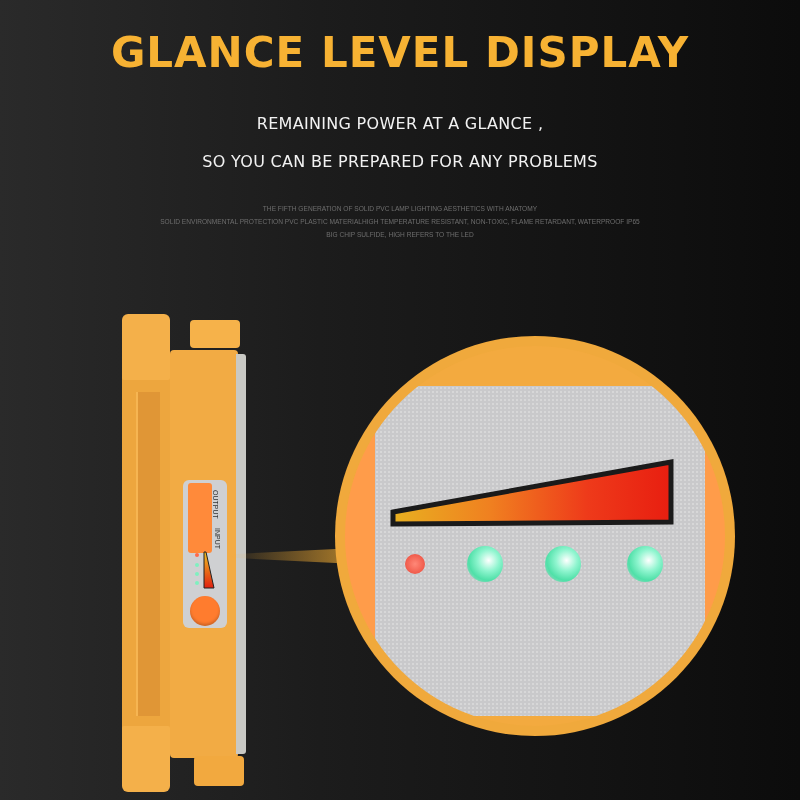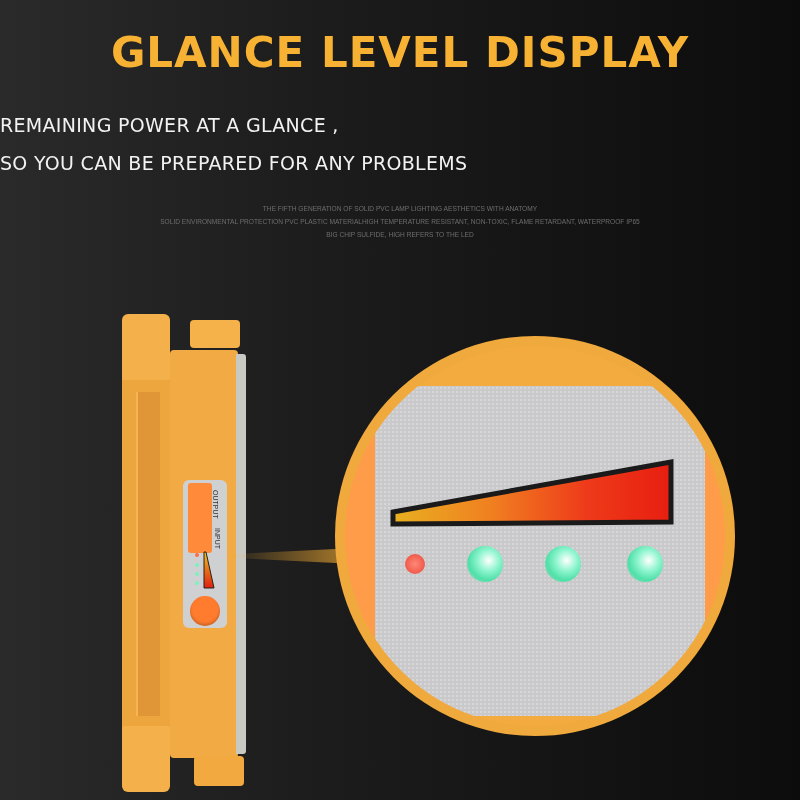--- a/index.html
+++ b/index.html
@@ -2,22 +2,22 @@
 <html><head>
 <meta charset="utf-8">
 <style>
   html, body { margin:0; padding:0; }
   body { width:800px; height:800px; overflow:hidden; position:relative;
     background: linear-gradient(90deg, #2a2a2a 0%, #1c1c1c 40%, #0c0c0c 100%);
     font-family: "Liberation Sans", sans-serif; }
   .title { position:absolute; left:0; right:0; top:28px; text-align:center;
     color:#f7b233; font-family:"DejaVu Sans", sans-serif; font-weight:bold;
     font-size:42px; letter-spacing:1px; }
-  .sub { position:absolute; left:0; right:0; text-align:left; color:#f2f2f2;
-    font-family:"DejaVu Sans", sans-serif; font-size:19px; letter-spacing:0.3px; }
+  .sub { position:absolute; left:0; right:0; text-align:center; color:#f2f2f2;
+    font-family:"DejaVu Sans", sans-serif; font-size:16px; letter-spacing:0.3px; }
   .sub1 { top:114px; }
   .sub2 { top:152px; }
   .fine { position:absolute; left:0; right:0; text-align:center; color:#6e6e6e;
     font-family:"Liberation Sans", sans-serif; font-size:6.6px; line-height:13px; }
   .fine1 { top:202px; } .fine2 { top:215px; } .fine3 { top:228px; }
 
   
   .device { position:absolute; left:118px; top:314px; width:130px; height:480px; }
   .tab-top, .tab-bot { position:absolute; left:4px; width:48px; height:66px; background:#f4b04a;
     border-radius:6px 6px 2px 2px; }

